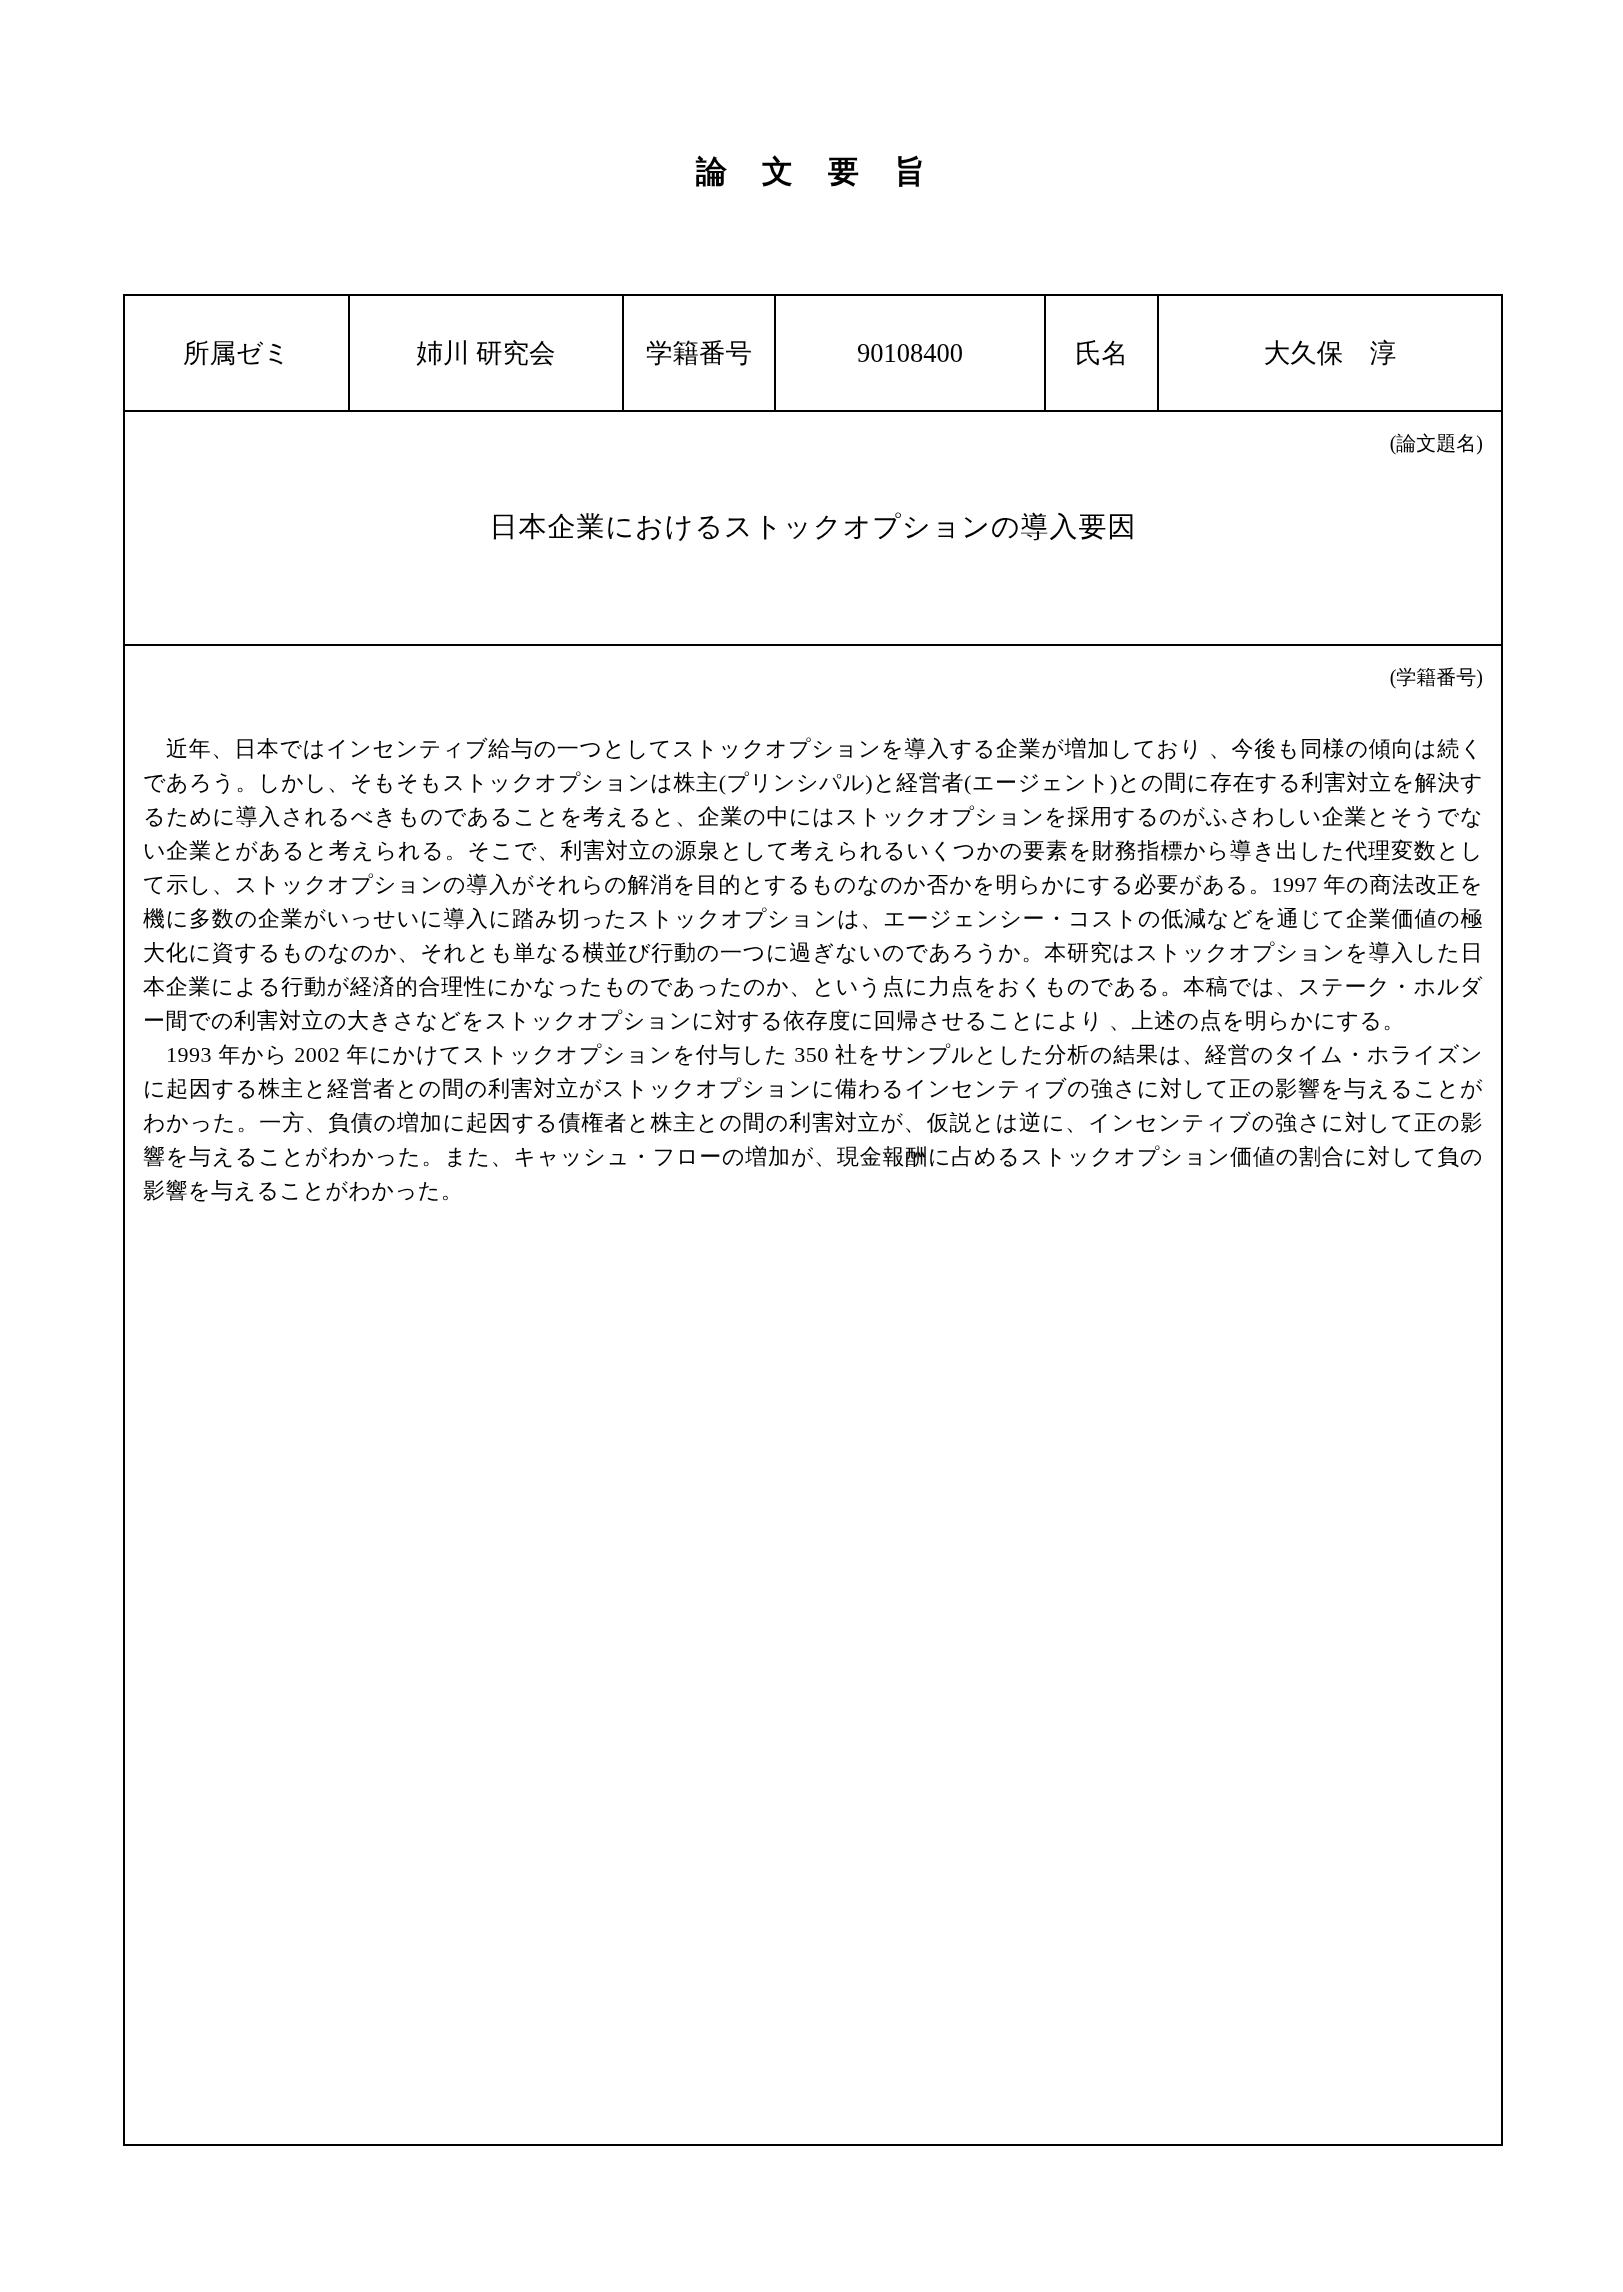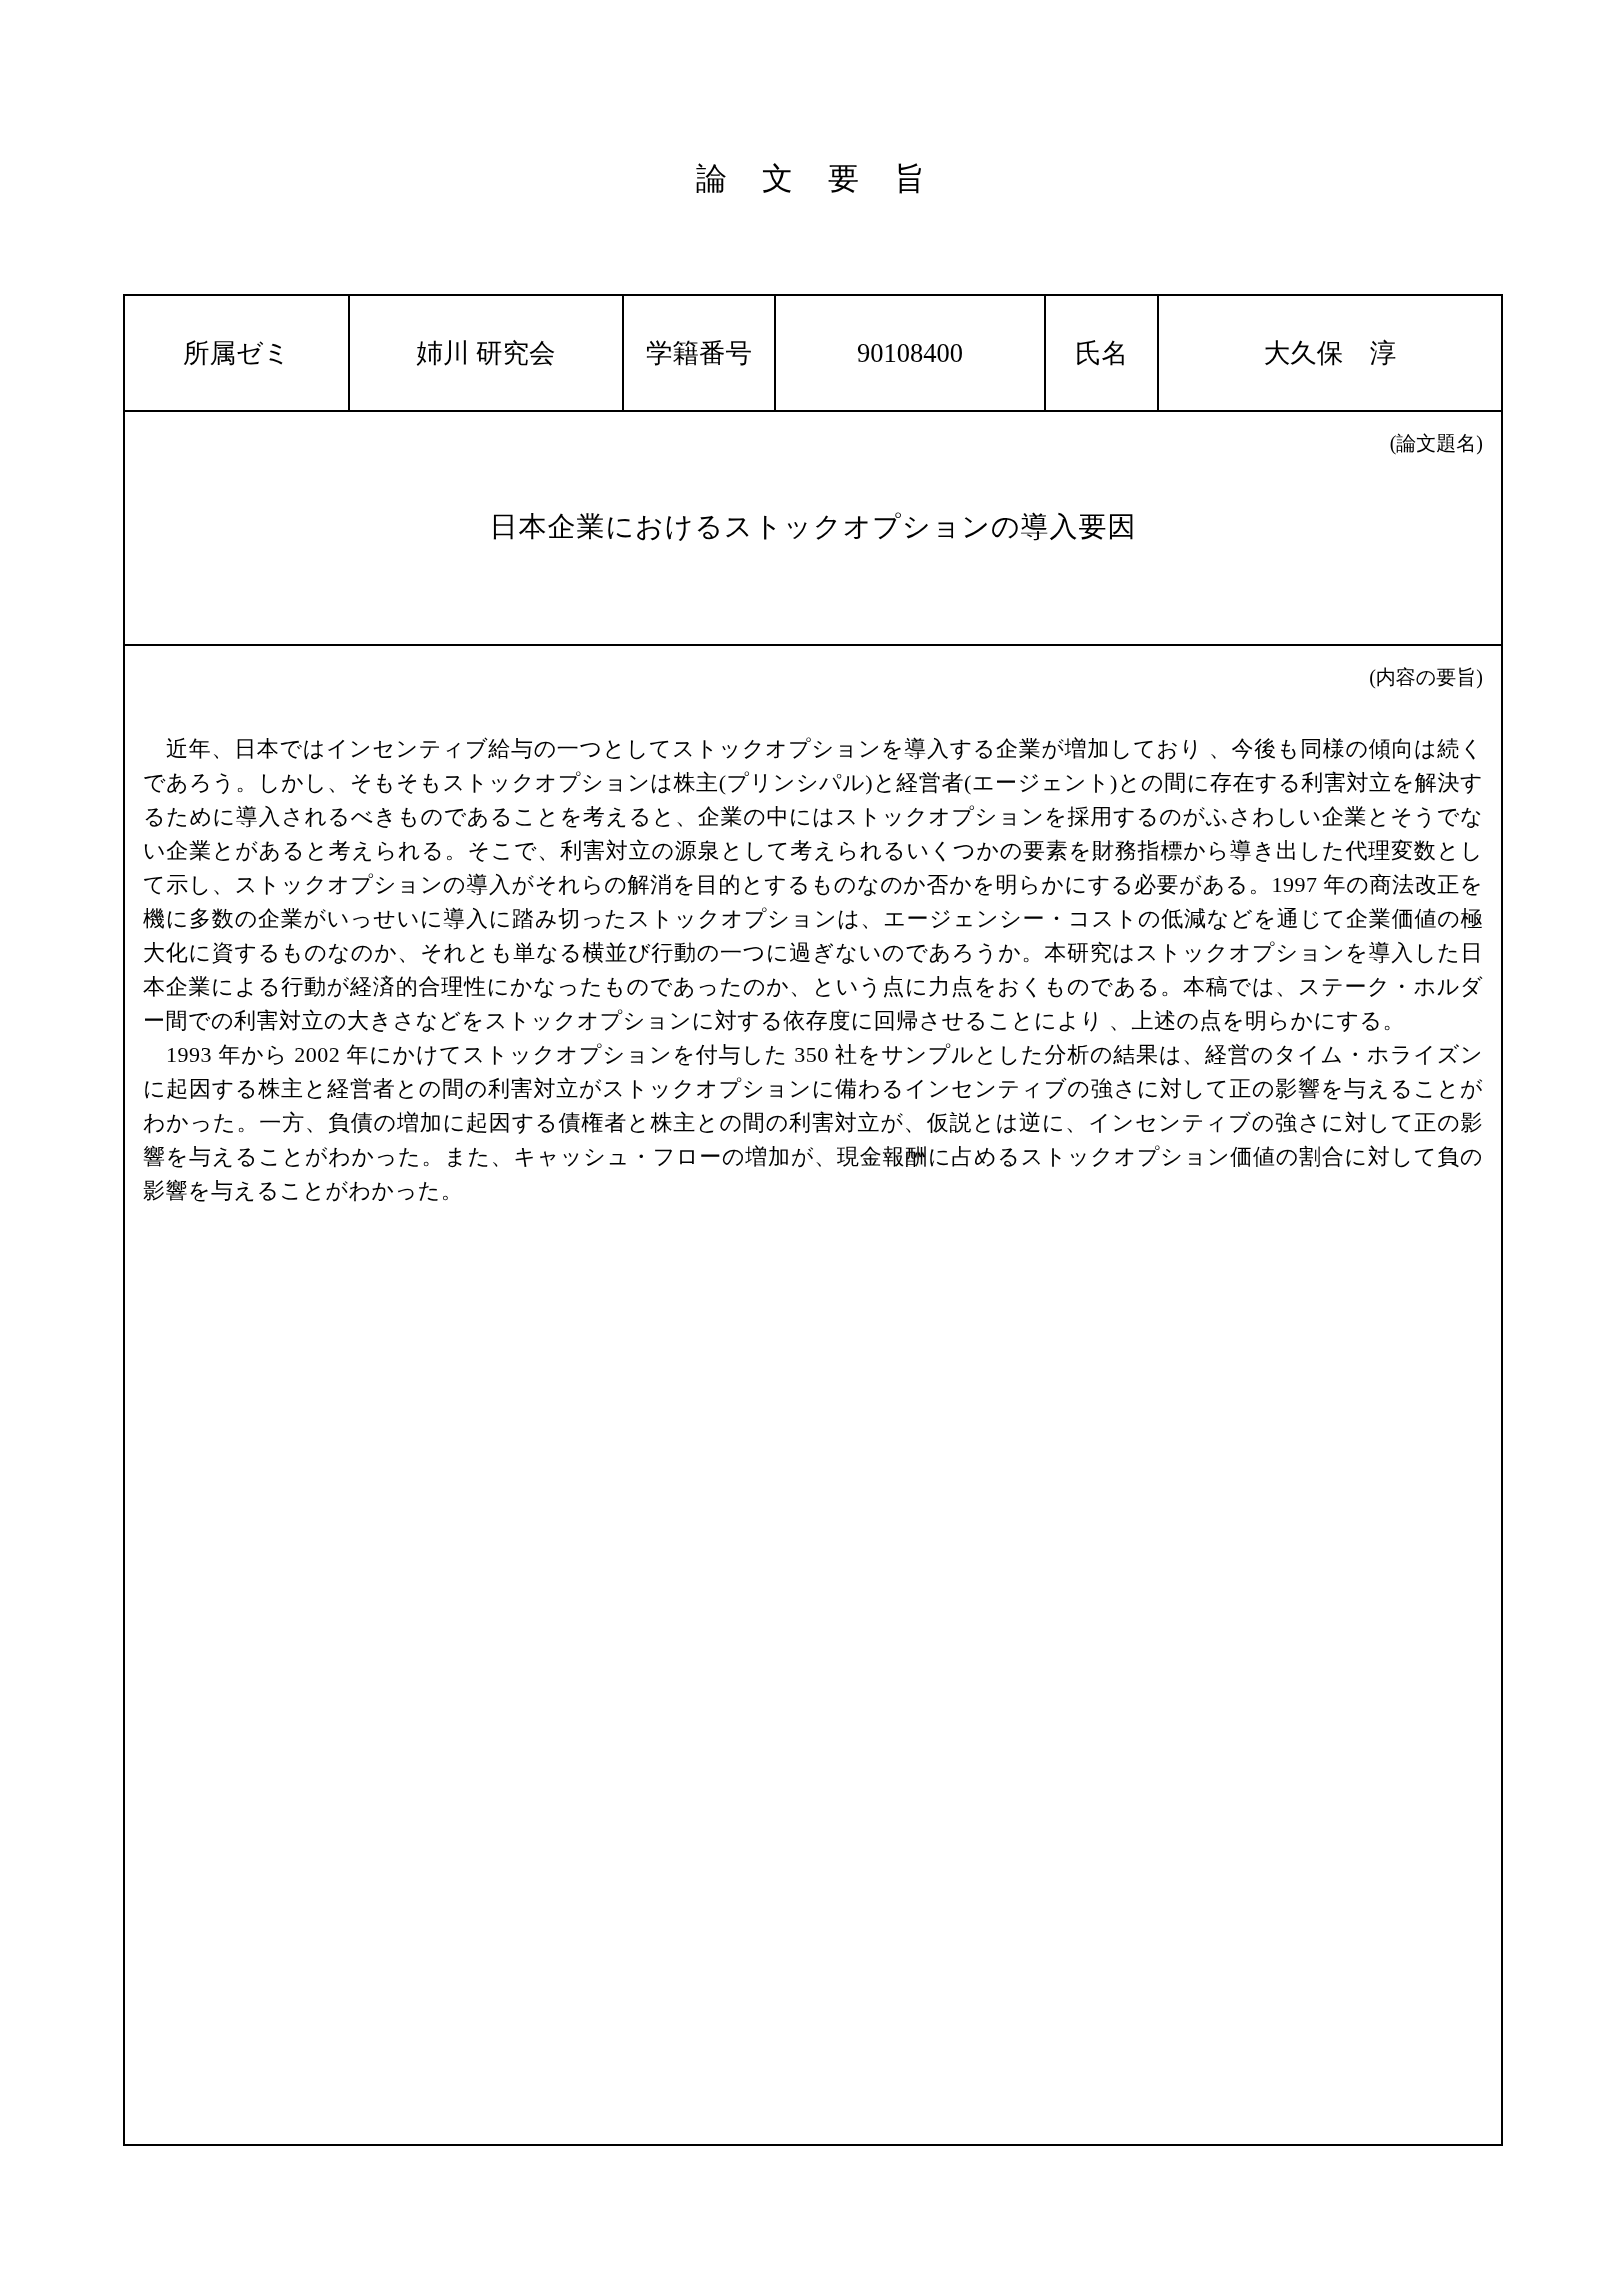--- a/index.html
+++ b/index.html
@@ -10,26 +10,26 @@
   body {
     width: 1623px;
     height: 2293px;
     position: relative;
     font-family: "Liberation Serif", "DejaVu Serif", serif;
     color: #000000;
     -webkit-font-smoothing: none;
   }
   .page-title {
     position: absolute;
-    top: 137px;
+    top: 130px;
     left: 0;
     width: 100%;
     text-align: center;
     font-size: 31px;
-    font-weight: normal;
+    font-weight: bold;
     letter-spacing: 2px;
     white-space: pre;
   }
   table.doc-table {
     position: absolute;
     top: 294px;
     left: 123px;
     width: 1378px;
     border-collapse: collapse;
     table-layout: fixed;
@@ -101,21 +101,21 @@
       <td class="hdr-cell">大久保　淳</td>
     </tr>
     <tr>
       <td class="title-cell" colspan="6">
         <div class="section-label">(論文題名)</div>
         <div class="thesis-title-text">日本企業におけるストックオプションの導入要因</div>
       </td>
     </tr>
     <tr>
       <td class="abstract-cell" colspan="6">
-        <div class="section-label">(内容の要旨)</div>
+        <div class="section-label">(学籍番号)</div>
         <div class="abstract-body">
           <p>近年、日本ではインセンティブ給与の一つとしてストックオプションを導入する企業が増加しており 、今後も同様の傾向は続くであろう。しかし、そもそもストックオプションは株主(プリンシパル)と経営者(エージェント)との間に存在する利害対立を解決するために導入されるべきものであることを考えると、企業の中にはストックオプションを採用するのがふさわしい企業とそうでない企業とがあると考えられる。そこで、利害対立の源泉として考えられるいくつかの要素を財務指標から導き出した代理変数として示し、ストックオプションの導入がそれらの解消を目的とするものなのか否かを明らかにする必要がある。1997 年の商法改正を機に多数の企業がいっせいに導入に踏み切ったストックオプションは、エージェンシー・コストの低減などを通じて企業価値の極大化に資するものなのか、それとも単なる横並び行動の一つに過ぎないのであろうか。本研究はストックオプションを導入した日本企業による行動が経済的合理性にかなったものであったのか、という点に力点をおくものである。本稿では、ステーク・ホルダー間での利害対立の大きさなどをストックオプションに対する依存度に回帰させることにより 、上述の点を明らかにする。</p>
           <p>1993 年から 2002 年にかけてストックオプションを付与した 350 社をサンプルとした分析の結果は、経営のタイム・ホライズンに起因する株主と経営者との間の利害対立がストックオプションに備わるインセンティブの強さに対して正の影響を与えることがわかった。一方、負債の増加に起因する債権者と株主との間の利害対立が、仮説とは逆に、インセンティブの強さに対して正の影響を与えることがわかった。また、キャッシュ・フローの増加が、現金報酬に占めるストックオプション価値の割合に対して負の影響を与えることがわかった。</p>
         </div>
       </td>
     </tr>
   </tbody>
 </table>
 
 

